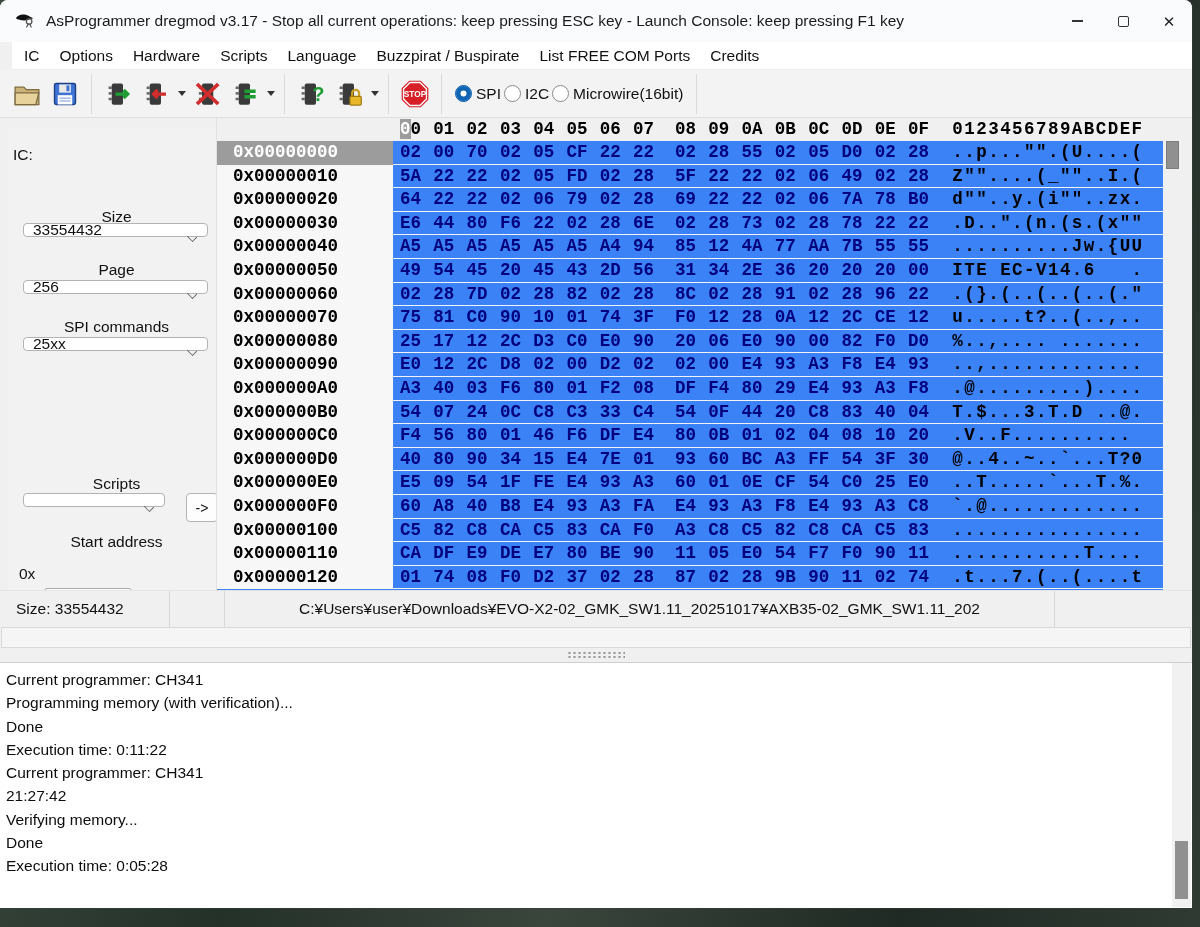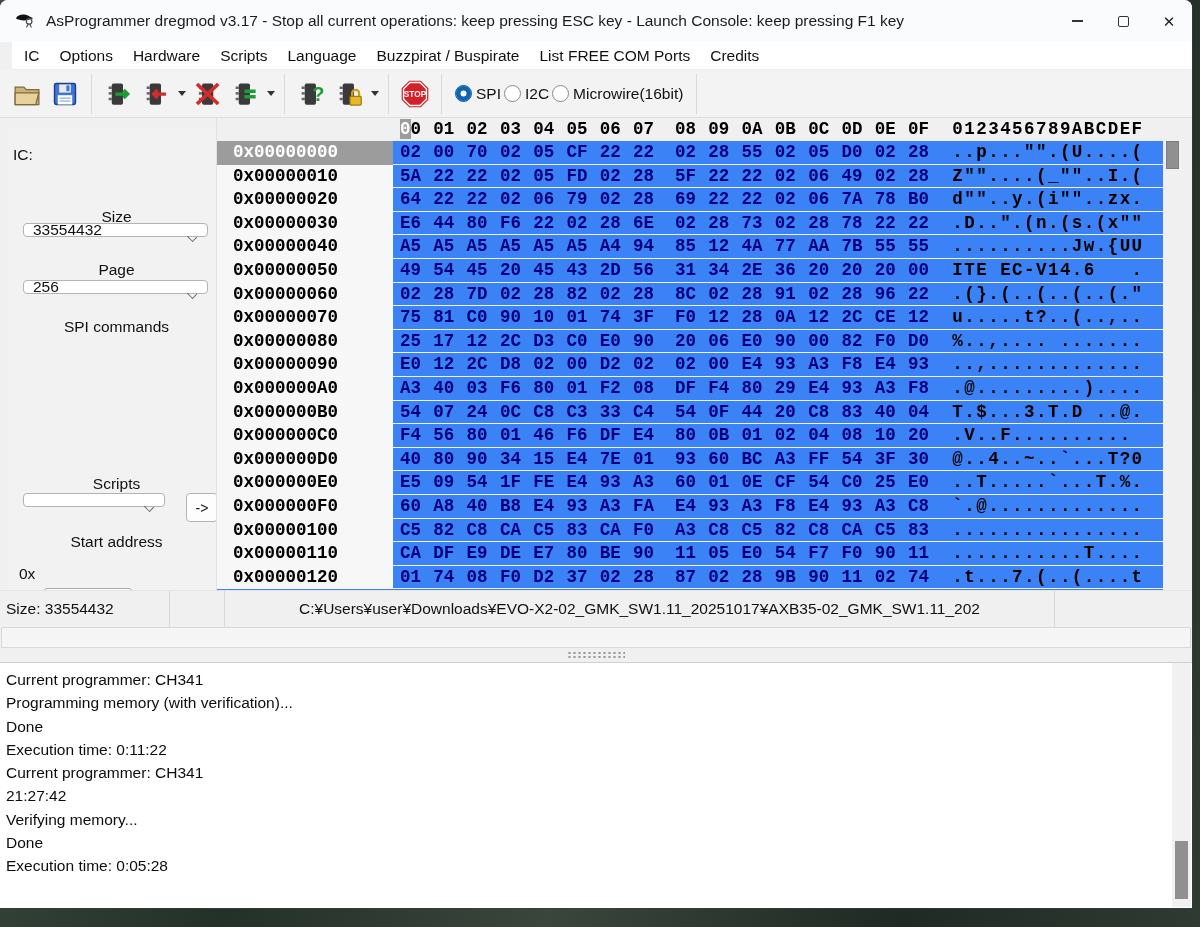--- a/index.html
+++ b/index.html
@@ -69,21 +69,21 @@
   .byte.grp { margin-left:8.6px; }
   .hexhead .byte { color:#000; }
   .cursor-hl { background:#9c9c9c; color:#fff; }
   .ascii { margin-left:11px; letter-spacing:1.45px; color:#000; white-space:pre; }
   .vsb { position:absolute; right:0; top:15px; bottom:0; width:19px; background:#f0f0f0; }
   .vsb .thumb { position:absolute; left:3px; top:8px; width:13px; height:28px; background:#909090; border:1px solid #7c7c7c; }
   
   .statusbar { position:absolute; left:0; top:590px; width:1192px; height:37px; background:#f0f0f0;
     border-top:1px solid #e4e4e4; display:flex; align-items:stretch; font-size:15.5px; color:#111; }
   .sb-cell { border-right:1px solid #d8d8d8; display:flex; align-items:center; }
-  .sb-size { width:170px; padding-left:6px; }
+  .sb-size { width:170px; padding-left:16px; }
   .sb-gap { width:55px; }
   .sb-path { width:830px; justify-content:center; white-space:nowrap; overflow:hidden; }
   
   .progress { position:absolute; left:1px; top:627px; width:1190px; height:21px;
     background:#f5f5f5; border:1px solid #d9d9d9; }
   .splitter { position:absolute; left:0; top:648px; width:1192px; height:14px; background:#f0f0f0;
     display:flex; align-items:center; justify-content:center; }
   .grip { width:58px; height:8px;
     background-image:radial-gradient(circle,#9a9a9a 1px,transparent 1.3px);
     background-size:5px 4px; }
@@ -244,20 +244,24 @@
     <div class="combo" style="top:95px;">
       <span>33554432</span>
         <span class="chev"></span>
     </div>
     <span class="lbl center" style="top:133px;">Page</span>
     <div class="combo" style="top:152px;">
       <span>256</span>
         <span class="chev"></span>
     </div>
     <span class="lbl center" style="top:190px;">SPI commands</span>
+    <div class="combo" style="top:209px;">
+      <span>25xx</span>
+        <span class="chev"></span>
+    </div>
     <span class="lbl center" style="top:347px;">Scripts</span>
     <div class="combo" style="top:365px; width:142px;">
       <span></span>
         <span class="chev"></span>
     </div>
     <button class="btn-run">-&gt;</button>
     <span class="lbl center" style="top:405px;">Start address</span>
     <span class="lbl" style="left:11px; top:437px;">0x</span>
     <input class="addr-input" type="text" value="000000" style="">
   </div>

